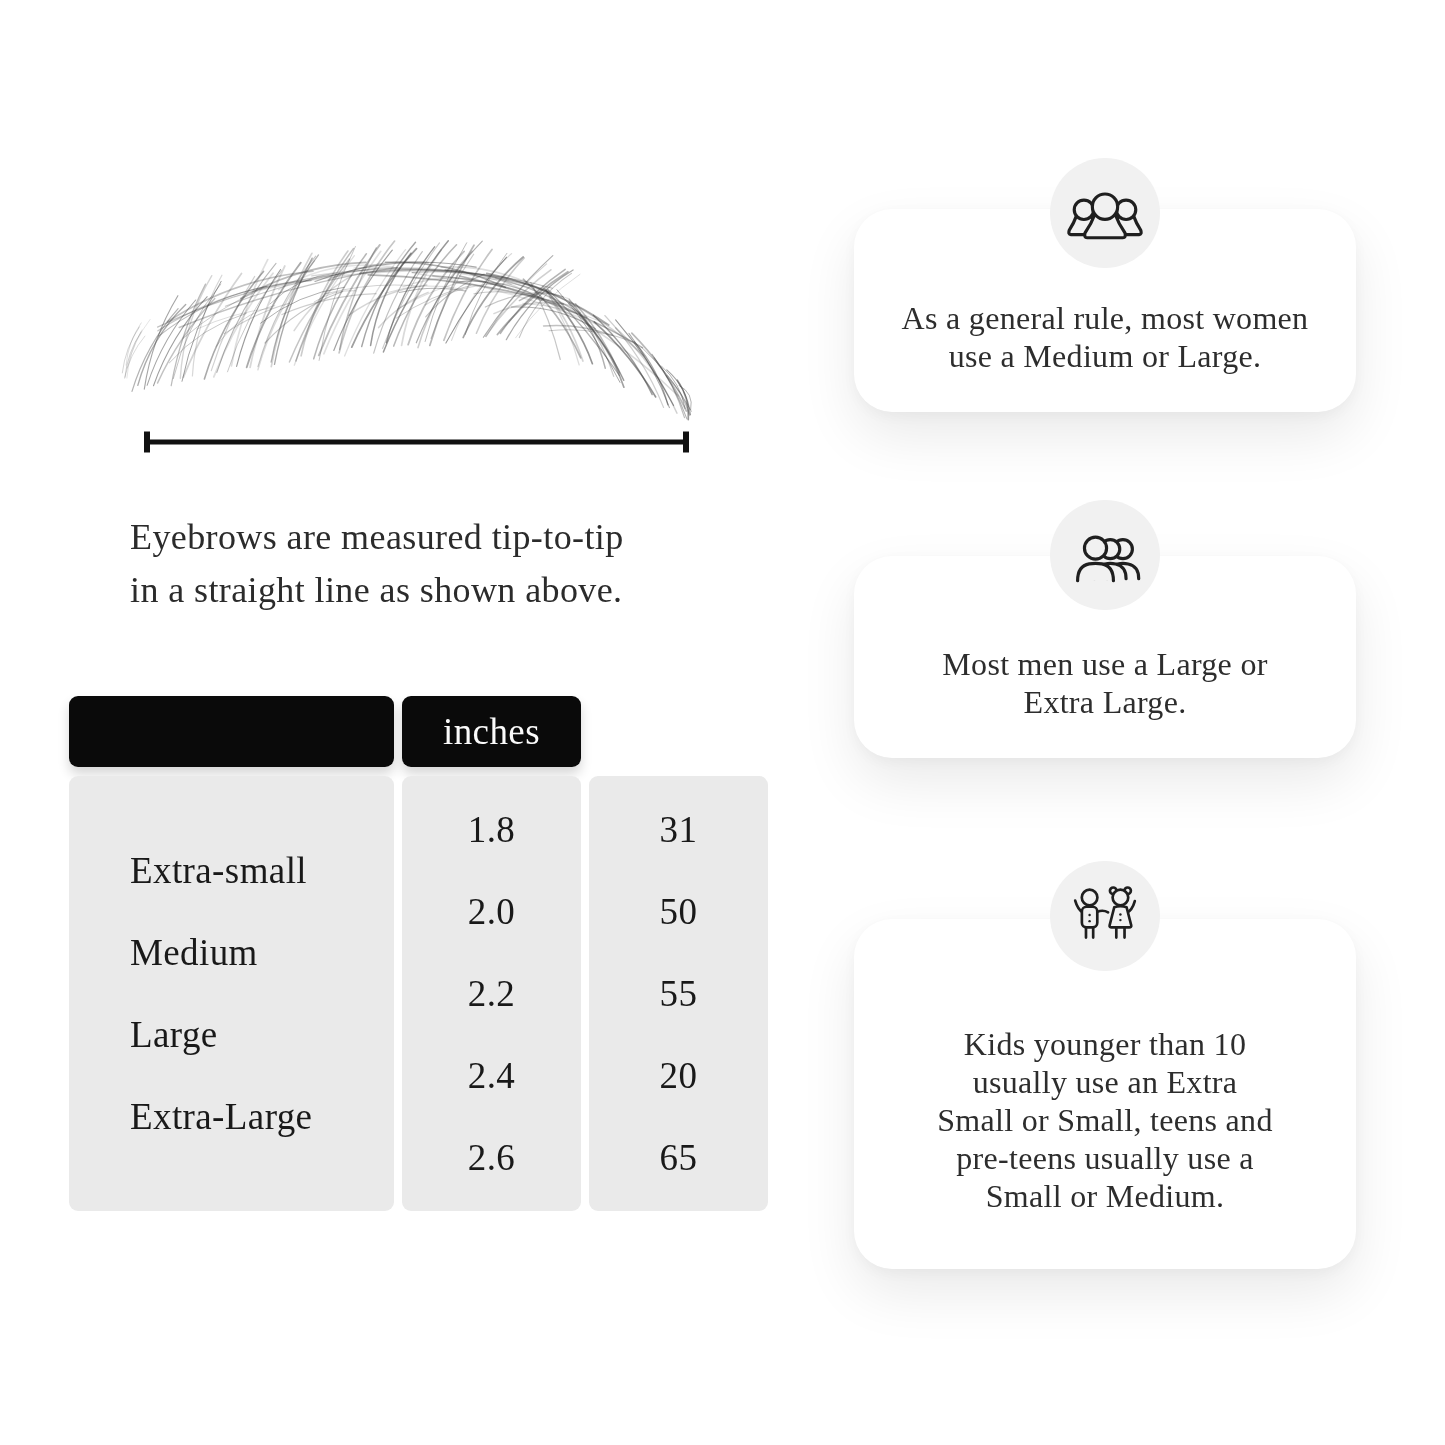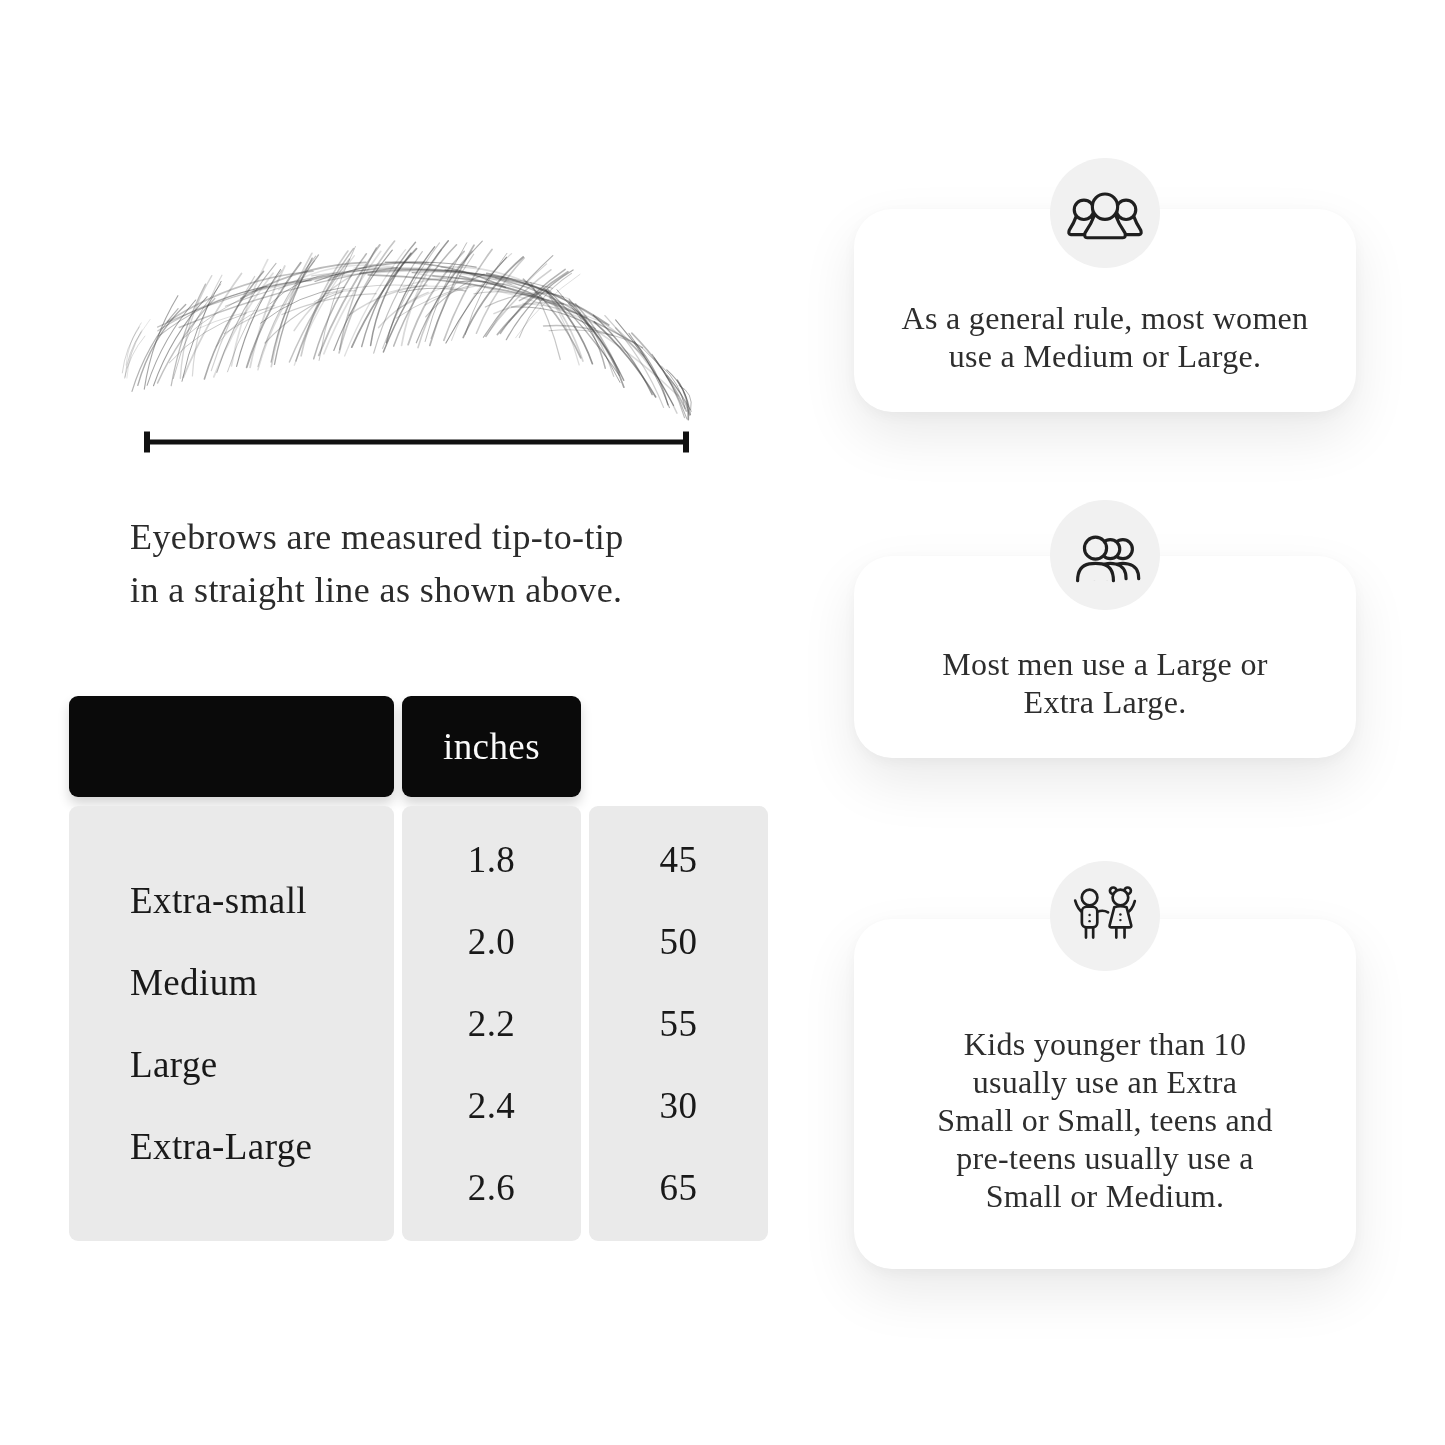--- a/index.html
+++ b/index.html
@@ -12,21 +12,21 @@
   .mline{position:absolute;left:141px;top:430px;width:551px;height:24px;}
   .mline line{stroke:#111;}
   .caption{
     position:absolute;left:130px;top:496px;
     font-size:36px;line-height:53px;letter-spacing:.4px;color:#2b2b2b;white-space:nowrap;margin-top:15px;
   }
   
   .table{position:absolute;left:69px;top:696px;width:700px;}
   .thead{display:flex;}
   .th{
-    height:101px;background:#0a0a0a;border-radius:9px;color:#fafafa;
+    height:71px;background:#0a0a0a;border-radius:9px;color:#fafafa;
     display:flex;align-items:center;justify-content:center;font-size:37px;letter-spacing:.4px;
     box-shadow:0 7px 12px rgba(0,0,0,.16);
   }
   .th + .th{margin-left:8px;}
   .tbody{display:flex;margin-top:9px;}
   .tcol{
     background:#eaeaea;border-radius:9px;height:435px;
     display:flex;flex-direction:column;justify-content:center;
   }
   .tcol + .tcol{margin-left:8px;}
@@ -242,24 +242,24 @@
         <div class="cell">Extra-Large</div>
       </div>
       <div class="tcol c2">
         <div class="cell">1.8</div>
         <div class="cell">2.0</div>
         <div class="cell">2.2</div>
         <div class="cell">2.4</div>
         <div class="cell">2.6</div>
       </div>
       <div class="tcol c3">
-        <div class="cell">45</div>
+        <div class="cell">31</div>
         <div class="cell">50</div>
         <div class="cell">55</div>
-        <div class="cell">30</div>
+        <div class="cell">20</div>
         <div class="cell">65</div>
       </div>
     </div>
   </div>
 
   <div class="card card-1">
     <div class="card-text">As a general rule, most women<br>use a Medium or Large.</div>
   </div>
   <div class="card card-2">
     <div class="card-text">Most men use a Large or<br>Extra Large.</div>

